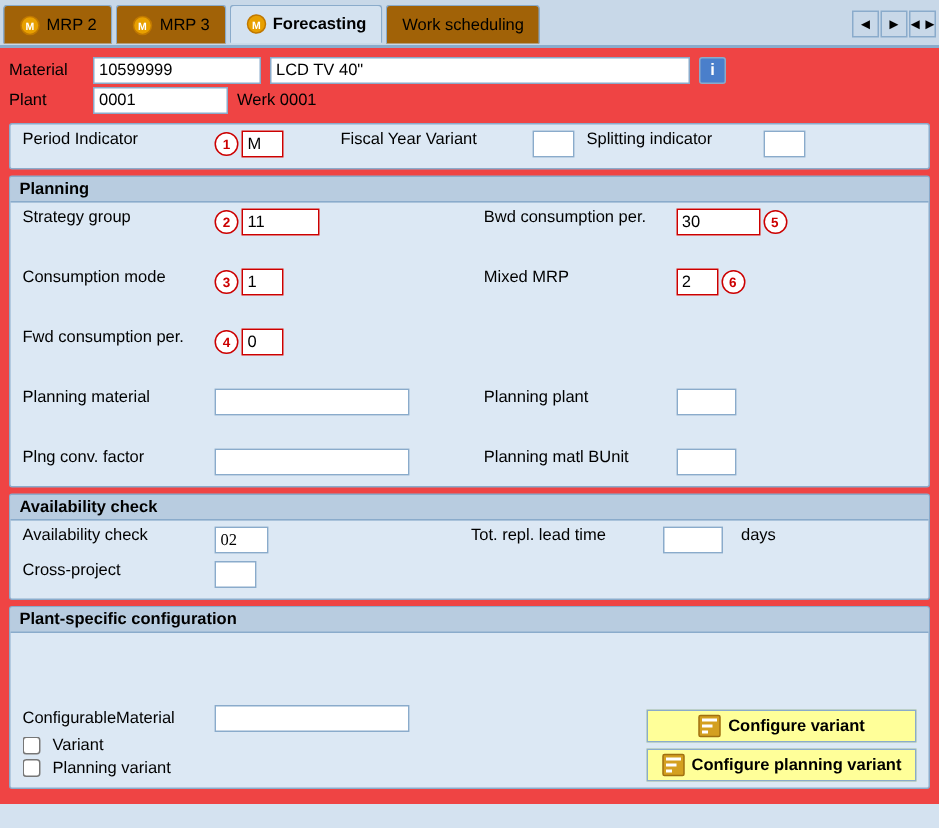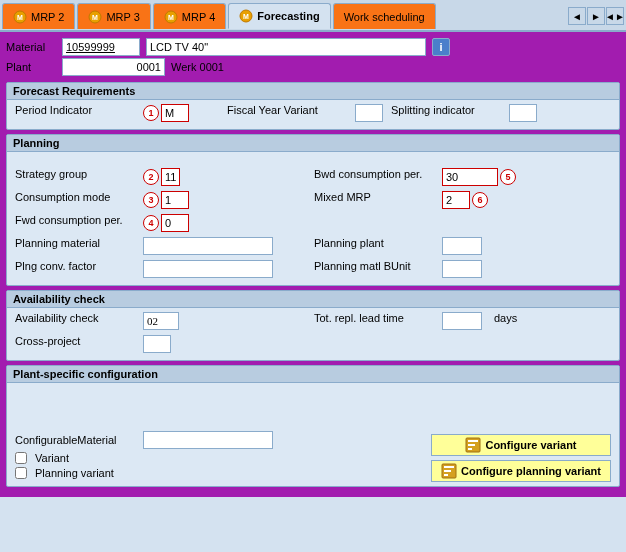--- a/index.html
+++ b/index.html
@@ -22,21 +22,21 @@
       height: 32px;
     }
     .tab {
       display: flex;
       align-items: center;
       padding: 3px 10px;
       margin-right: 2px;
       border: 1px solid #8aabcb;
       border-bottom: none;
       border-radius: 3px 3px 0 0;
-      background: #f97316;
+      background: #a16207;
       cursor: pointer;
       font-size: 11px;
       color: #000;
       height: 26px;
     }
     .tab.active {
       background: #d4e2f0;
       border-bottom: 1px solid #d4e2f0;
       font-weight: bold;
     }
@@ -59,21 +59,21 @@
       display: flex;
       align-items: center;
       justify-content: center;
       cursor: pointer;
       font-size: 10px;
     }
 
     
     .main-content {
       padding: 6px;
-      background: #a21caf;
+      background: #ef4444;
     }
     .field-label {
       font-size: 11px;
       color: #000;
       min-width: 50px;
       display: inline-block;
     }
     .field-value {
       font-size: 11px;
       color: #000;
@@ -207,29 +207,20 @@
   </div>
   <div class="tab">
     <span class="tab-icon">
       <svg width="14" height="14" viewBox="0 0 14 14">
         <circle cx="7" cy="7" r="6" fill="#e8a000" stroke="#c07800" stroke-width="1"></circle>
         <text x="7" y="10" text-anchor="middle" font-size="7" fill="white" font-weight="bold">M</text>
       </svg>
     </span>
     <span>MRP 3</span>
   </div>
-  <div class="tab">
-    <span class="tab-icon">
-      <svg width="14" height="14" viewBox="0 0 14 14">
-        <circle cx="7" cy="7" r="6" fill="#e8a000" stroke="#c07800" stroke-width="1"></circle>
-        <text x="7" y="10" text-anchor="middle" font-size="7" fill="white" font-weight="bold">M</text>
-      </svg>
-    </span>
-    <span>MRP 4</span>
-  </div>
   <div class="tab active">
     <span class="tab-icon">
       <svg width="14" height="14" viewBox="0 0 14 14">
         <circle cx="7" cy="7" r="6" fill="#e8a000" stroke="#c07800" stroke-width="1"></circle>
         <text x="7" y="10" text-anchor="middle" font-size="7" fill="white" font-weight="bold">M</text>
       </svg>
     </span>
     <span>Forecasting</span>
   </div>
   <div class="tab">
@@ -240,58 +231,57 @@
     <div class="tab-nav-btn">►</div>
     <div class="tab-nav-btn">◄►</div>
   </div>
 </div>
 
 <div class="main-content">
 
   <div style="margin-bottom:6px;">
     <div class="material-row">
       <span class="field-label">Material</span>
-      <input type="text" class="input-box input-box-wide" style="width: 78px; text-decoration: underline;" value="10599999">
+      <input type="text" class="input-box input-box-wide" style="width: 112px;" value="10599999">
       <input type="text" class="input-box" style="width: 280px;" value="LCD TV 40&quot;">
       <div class="info-icon">i</div>
     </div>
     <div class="plant-row" style="display:flex;align-items:center;gap:6px;">
       <span class="field-label">Plant</span>
-      <input type="text" class="input-box" style="width: 103px; text-align: right;" value="0001">
+      <input type="text" class="input-box" style="width: 90px;" value="0001">
       <span class="field-value">Werk 0001</span>
     </div>
   </div>
 
   <div class="section">
-    <div class="section-header">Forecast Requirements</div>
     <div class="section-body">
       <div class="form-row">
         <span class="form-label">Period Indicator</span>
         <div class="numbered-input">
           <div class="badge">1</div>
           <input type="text" class="input-with-badge" style="width: 28px;" value="M">
         </div>
         <span class="form-label" style="margin-left:30px;min-width:120px;">Fiscal Year Variant</span>
         <input type="text" class="input-box" style="width: 28px;">
         <span class="form-label" style="min-width:110px;">Splitting indicator</span>
         <input type="text" class="input-box" style="width: 28px;">
       </div>
     </div>
   </div>
 
   <div class="section">
     <div class="section-header">Planning</div>
     <div class="section-body">
 
-      <div style="display:grid;grid-template-columns:1fr 1fr;gap:2px;margin-top:12px;">
+      <div style="display:grid;grid-template-columns:1fr 1fr;gap:19px;">
         <div class="form-row">
           <span class="form-label">Strategy group</span>
           <div class="numbered-input">
             <div class="badge">2</div>
-            <input type="text" class="input-with-badge" style="width: 19px;" value="11">
+            <input type="text" class="input-with-badge" style="width: 52px;" value="11">
           </div>
         </div>
         <div class="form-row">
           <span class="form-label">Bwd consumption per.</span>
           <div class="numbered-input">
             <input type="text" class="input-with-badge" style="width: 56px;" value="30">
             <div class="badge">5</div>
           </div>
         </div>
 

